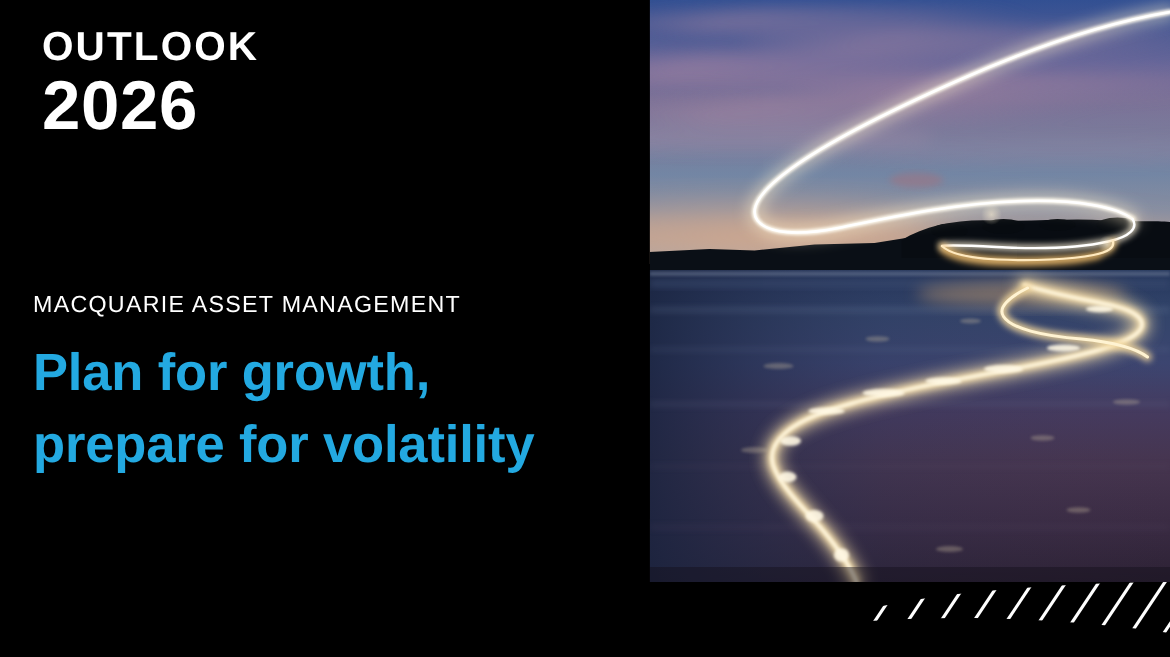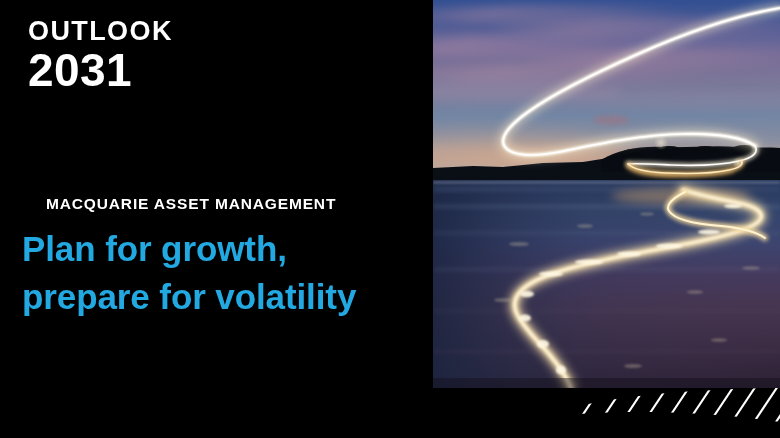--- a/index.html
+++ b/index.html
@@ -50,26 +50,25 @@
   }
 
   .headline-block {
     position:absolute;
     left:22px; top:194px;
     width:405px;
   }
   .eyebrow {
     display:block;
     color:#ffffff;
-    font-weight:bold;
+    font-weight:normal;
     font-size:15.5px;
     letter-spacing:0.85px;
     line-height:1.25;
     margin-bottom:12px;
-    margin-left:24px;
   }
   .headline {
     display:block;
     color:#23A9E1;
     font-weight:bold;
     font-size:35px;
     line-height:1.36;
     letter-spacing:-0.1px;
     white-space:pre-line;
   }
@@ -313,21 +312,21 @@
       </g>
 
       <rect x="0" y="378" width="347" height="10" fill="#140F1A" opacity="0.45"></rect>
     </svg>
   </div>
 
   <div class="text-panel">
 
     <div class="brand-block">
       <span class="brand-outlook">OUTLOOK</span>
-      <span class="brand-year">2031</span>
+      <span class="brand-year">2026</span>
     </div>
 
     <div class="headline-block">
       <span class="eyebrow">MACQUARIE ASSET MANAGEMENT</span>
       <span class="headline">Plan for growth,
 prepare for volatility</span>
     </div>
 
   </div>
 

